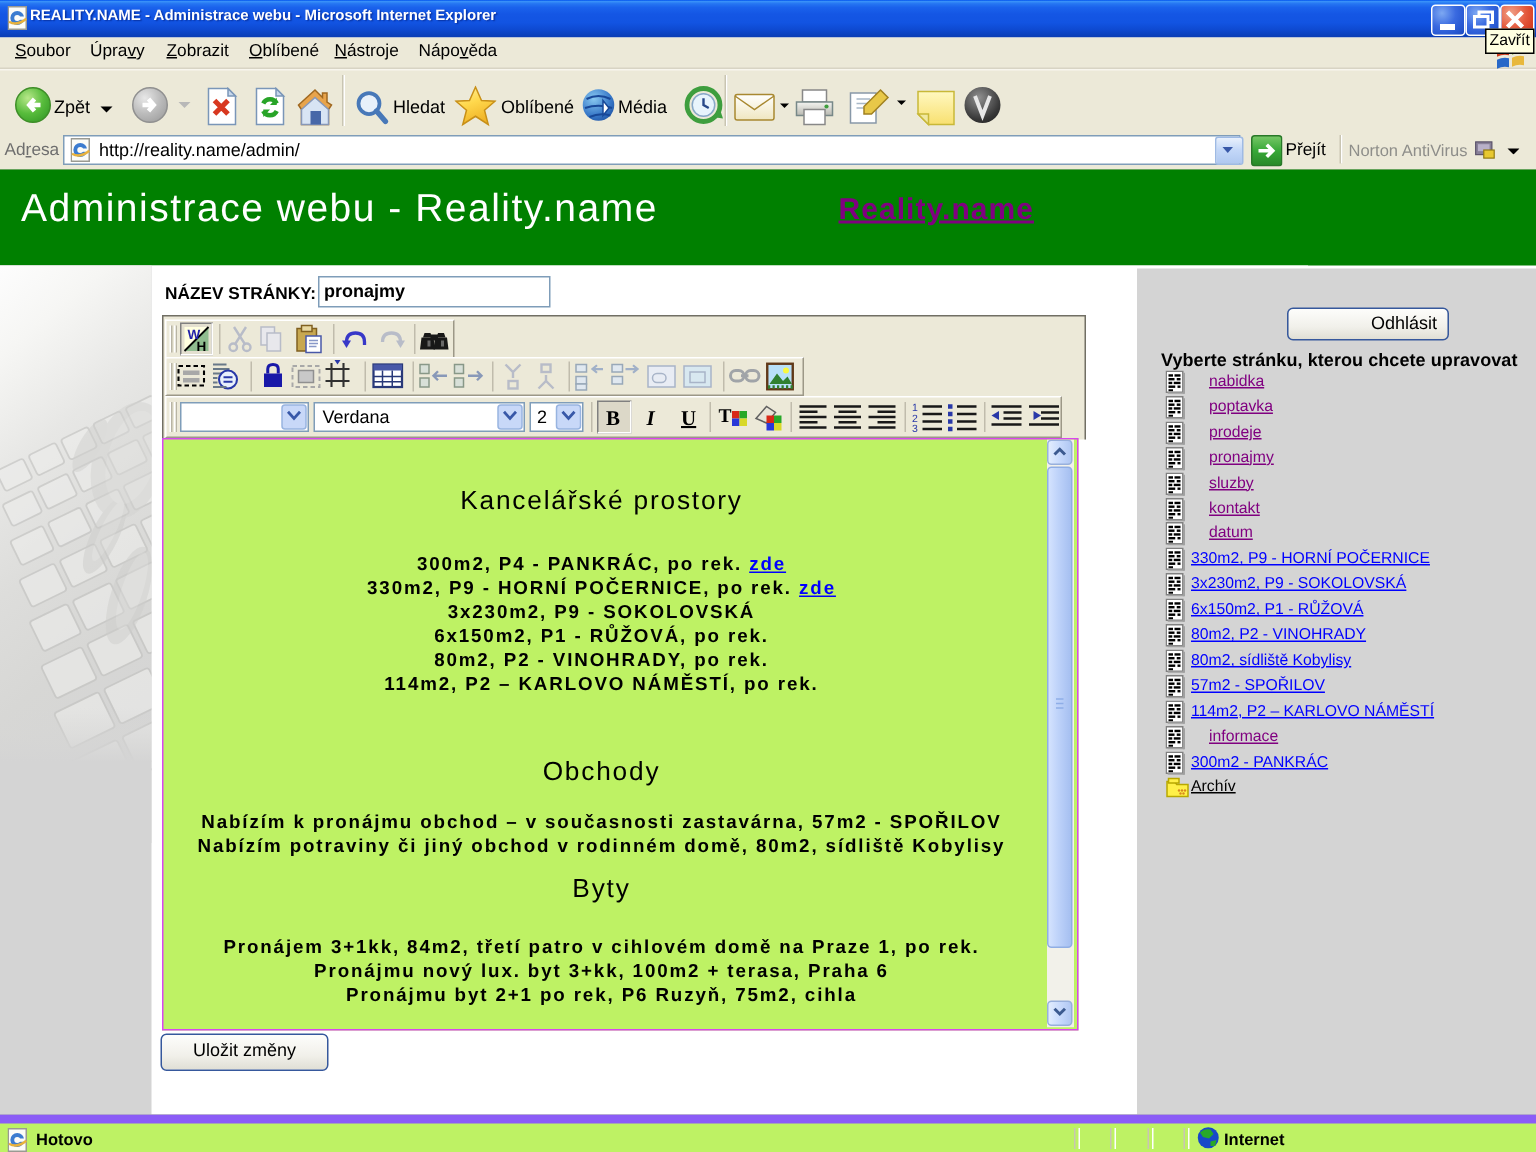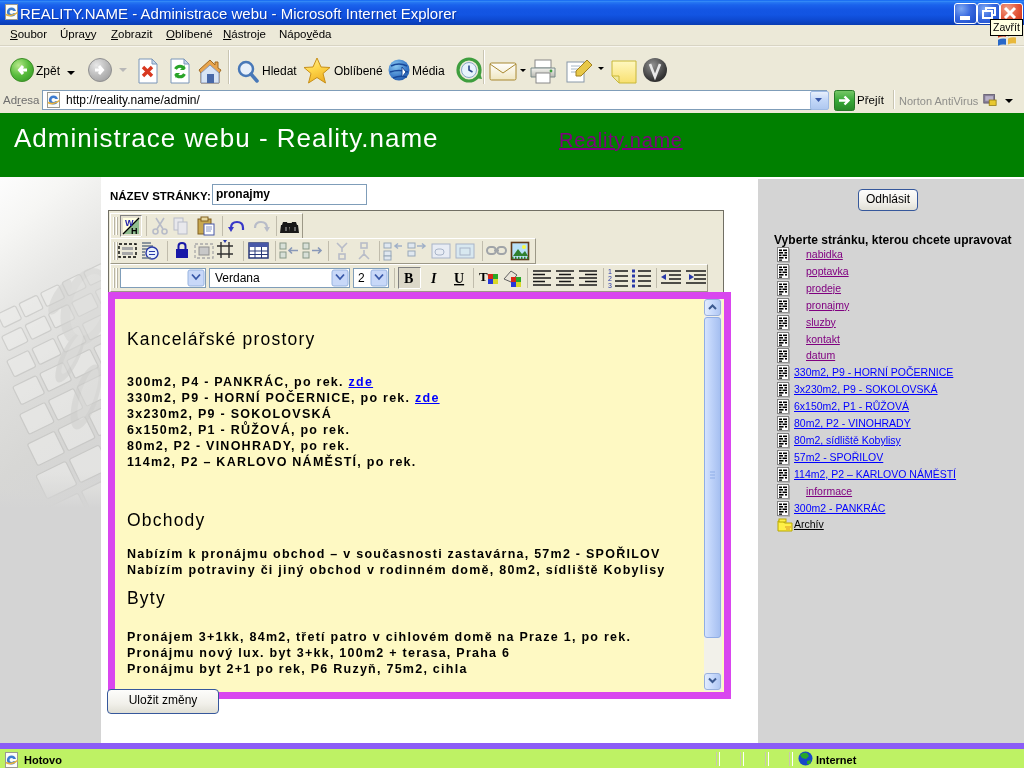--- a/index.html
+++ b/index.html
@@ -1,21 +1,21 @@
 <!DOCTYPE html>
 <html><head><meta charset="utf-8">
 <style>
 html,body{margin:0;padding:0;}
 body{width:1024px;height:768px;position:relative;overflow:hidden;
   font-family:"Liberation Sans",sans-serif;background:#fff;}
 .abs{position:absolute;}
 
 #titlebar{left:0;top:0;width:1024px;height:25px;
  background:linear-gradient(180deg,#0050EE 0%,#3890F8 4%,#2575F2 10%,#1A62EC 20%,#1456E4 38%,#1254E2 60%,#0E4AD2 78%,#0B41BE 92%,#0A3CB2 100%);}
-#titletext{left:20px;top:5px;color:#fff;font-size:15px;font-weight:normal;
+#titletext{left:20px;top:5px;color:#fff;font-size:10px;font-weight:bold;
  text-shadow:1px 1px 1px #0831A0;white-space:nowrap;}
 .winbtn{top:3px;width:21px;height:19px;border-radius:3px;border:1px solid #fff;}
 #btnmin{left:954px;background:radial-gradient(circle at 30% 25%,#7da8f2 0%,#3a6ae0 45%,#2758d2 75%,#1c4ac0 100%);}
 #btnmax{left:977px;background:radial-gradient(circle at 30% 25%,#7da8f2 0%,#3a6ae0 45%,#2758d2 75%,#1c4ac0 100%);}
 #btncls{left:1000px;background:radial-gradient(circle at 30% 25%,#f0a088 0%,#e4593c 50%,#d43a20 85%,#c53318 100%);}
 #tooltip{left:990px;top:19px;width:31px;height:15px;background:#FFFFE1;border:1px solid #000;
  font-size:10.5px;color:#000;line-height:15px;text-align:center;z-index:50;}
 
 #menubar{left:0;top:25px;width:1024px;height:20px;background:#ECE9D8;
  border-bottom:1px solid #d8d4c4;font-size:11.5px;color:#000;}
@@ -30,43 +30,43 @@
 #addrbar{left:0;top:88px;width:1024px;height:25px;background:#ECE9D8;border-bottom:1px solid #ACA899;}
 #addrlabel{left:3px;top:6px;font-size:11.5px;color:#6e6e6e;}
 #addrinput{left:42px;top:2px;width:783px;height:18px;background:#fff;border:1px solid #7F9DB9;}
 #addrtext{left:66px;top:5px;font-size:12px;color:#000;}
 #addrdrop{left:810px;top:3px;width:17px;height:17px;background:linear-gradient(180deg,#E8F0FC,#C4D8F8 45%,#AFC8F0);border:1px solid #9EBAE4;border-radius:2px;}
 #gobox{left:834px;top:2px;width:80px;height:20px;font-size:11.5px;}
 #norton{left:899px;top:7px;font-size:11px;color:#8E8E8A;}
 
 #greenhdr{left:0;top:113px;width:1024px;height:64px;background:#008000;}
 #greentitle{left:14px;top:10px;color:#fff;font-size:26px;letter-spacing:1.0px;white-space:nowrap;}
-#greenlink{left:559px;top:16px;color:#800080;font-size:20px;font-weight:normal;letter-spacing:0.7px;text-decoration:underline;}
+#greenlink{left:559px;top:16px;color:#800080;font-size:20px;font-weight:bold;letter-spacing:0.7px;text-decoration:underline;}
 
 #content{left:0;top:177px;width:872px;height:566px;background:#fff;}
 #leftcol{left:0;top:0;width:101px;height:566px;background:#D4D4D4;}
 #rightcol{left:758px;top:2px;width:266px;height:564px;background:#D4D4D4;}
 
 #lblnazev{left:110px;top:13px;font-size:11.5px;font-weight:bold;}
 #inpnazev{left:212px;top:7px;width:150px;height:17px;background:#fff;border:1px solid #7F9DB9;
  font-size:12px;font-weight:bold;padding:2px 0 0 3px;}
 #editor{left:108px;top:33px;width:614px;height:82px;background:#ECE9D8;
  border:1px solid #716F64;border-bottom:none;}
 .edrow{position:absolute;background:#ECE9D8;border:1px solid #fff;
  border-right-color:#9c9887;border-bottom-color:#9c9887;height:24px;}
-#textbox{left:108px;top:115px;width:609px;height:393px;background:#fef9c3;border:7px solid #d946ef;}
+#textbox{left:108px;top:115px;width:609px;height:393px;background:#bef264;border:1px solid #d946ef;text-align:center;}
 #txt{left:12px;top:0px;width:560px;font-size:12.5px;font-weight:bold;color:#000;line-height:16px;letter-spacing:1.25px;}
 #txt .hd{font-size:17.5px;font-weight:normal;letter-spacing:1.2px;}
 #txt a{color:#0000FF;}
 #scrollv{left:589px;top:0px;width:18px;height:392px;}
 #btnsave{left:107px;top:512px;width:110px;height:23px;}
 .xpbtn{border:1px solid #36589C;border-radius:4px;background:linear-gradient(180deg,#FDFDFB 0%,#F1F0EA 60%,#E0DFD5 100%);
  font-size:12px;color:#000;text-align:center;font-family:"Liberation Sans",sans-serif;}
 
-#btnlogout{left:858px;top:12px;width:58px;height:20px;line-height:18px;}
+#btnlogout{left:858px;top:28px;width:58px;height:20px;line-height:18px;padding-left:48px;}
 #sbheading{left:774px;top:56px;font-size:12px;font-weight:bold;letter-spacing:0.05px;white-space:nowrap;}
 #linklist{left:777px;top:70px;font-size:10.5px;}
 .lrow{position:absolute;height:17px;white-space:nowrap;}
 .lrow a{position:absolute;left:17px;top:1px;}
 .pur{color:#800080;padding-left:12px;}
 .blu{color:#0000FF;}
 .blk{color:#000;}
 
 #statusbar{left:0;top:743px;width:1024px;height:25px;background:#bef264;border-top:6px solid #8b5cf6;font-weight:bold;}
 #statusblue{left:0;top:19px;width:1024px;height:6px;

